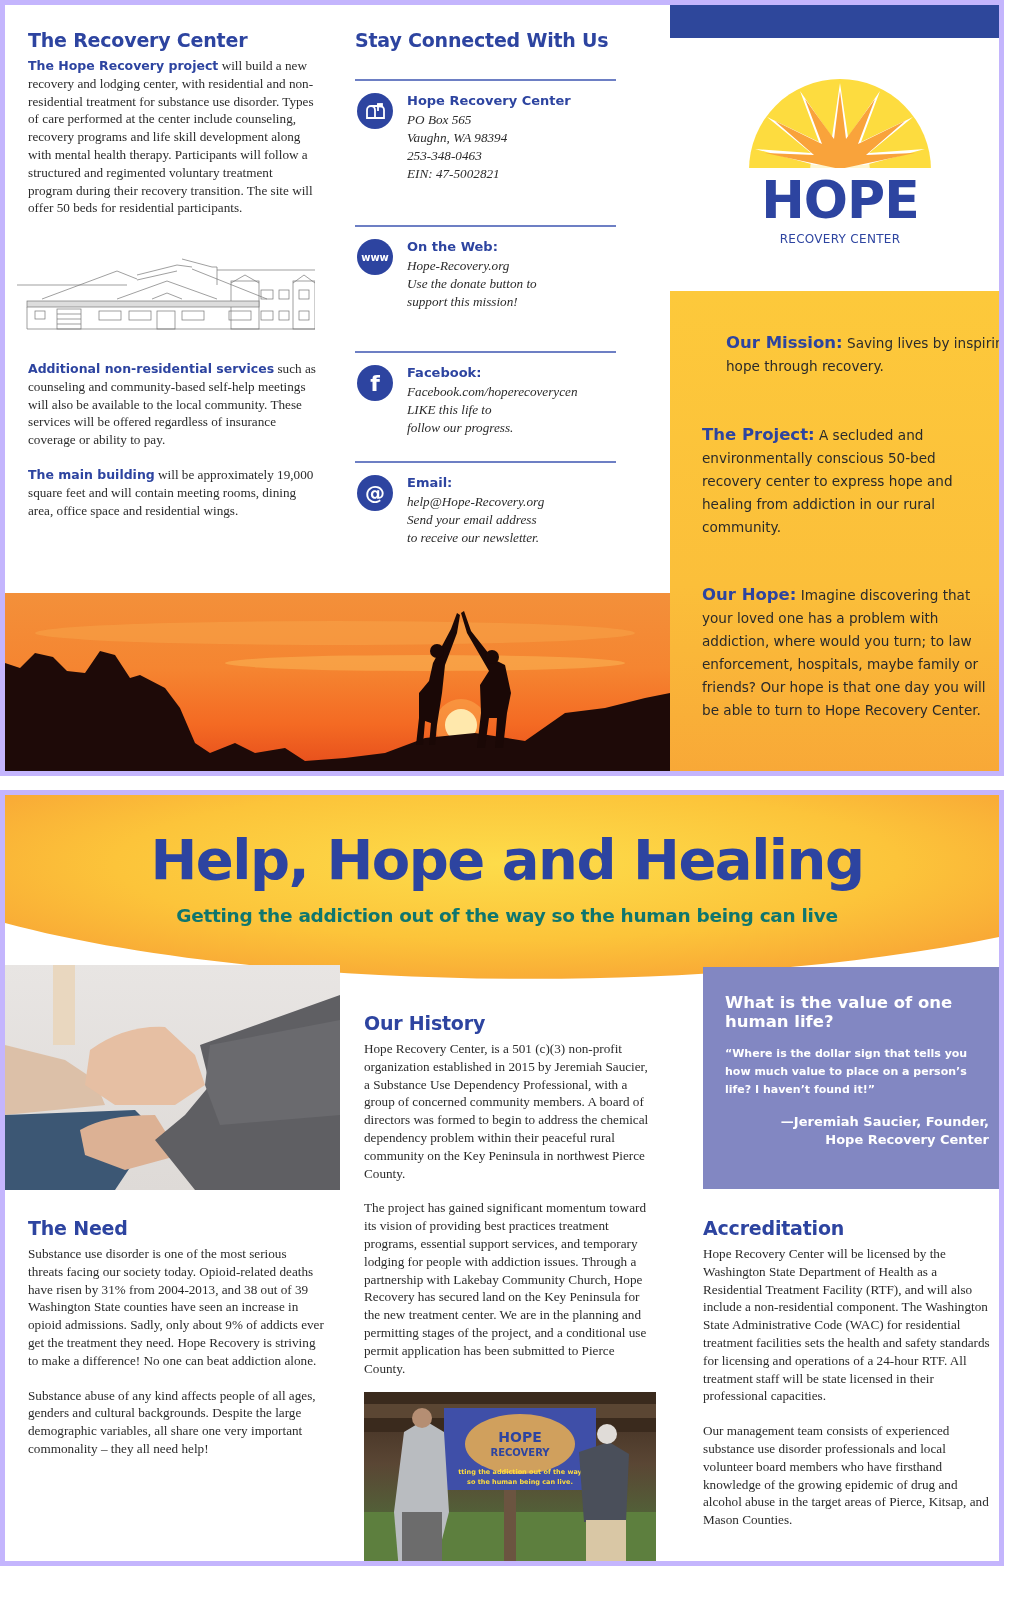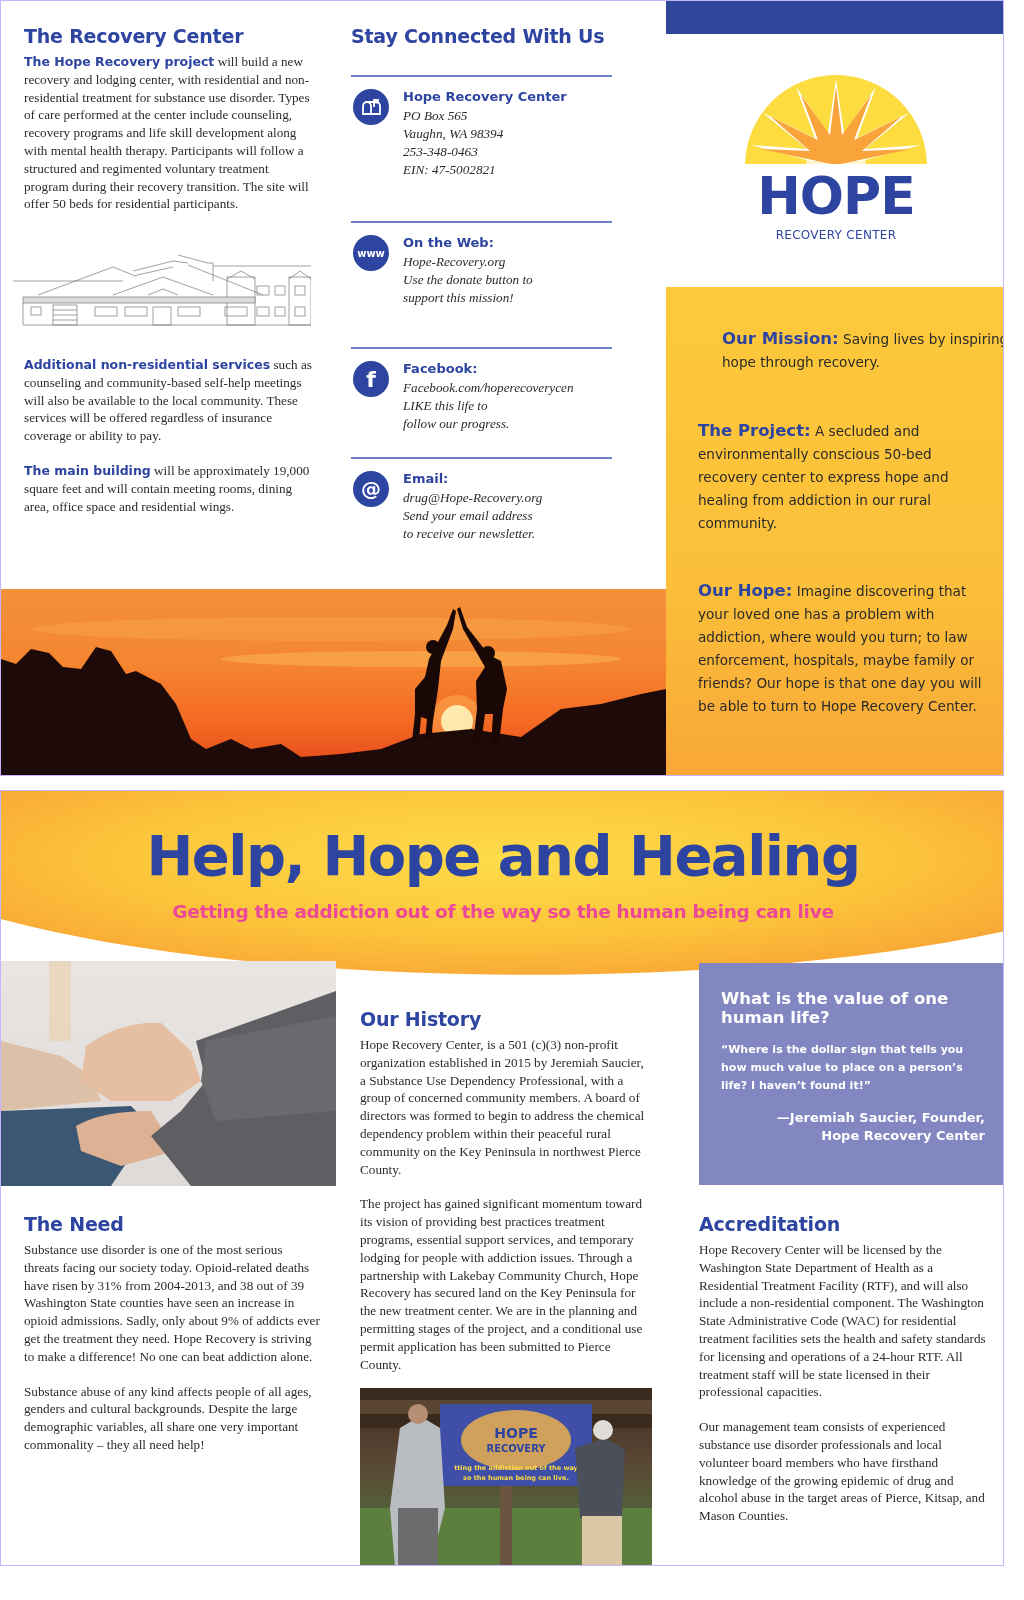--- a/index.html
+++ b/index.html
@@ -1,19 +1,19 @@
 <!DOCTYPE html>
 <html><head>
 <meta charset="utf-8">
 <style>
   * { box-sizing: border-box; margin: 0; padding: 0; }
   html, body { width: 1024px; height: 1600px; background: #ffffff; overflow: hidden; }
   body { position: relative; font-family: "DejaVu Serif", serif; color: #2a2a2a; }
 
-  .panel { position: absolute; border: 1px solid #c4b5fd; background: #fff; overflow: hidden; }
+  .panel { position: absolute; border: 5px solid #c4b5fd; background: #fff; overflow: hidden; }
   #page1 { left: 0; top: 0; width: 1004px; height: 776px; }
   #page2 { left: 0; top: 790px; width: 1004px; height: 776px; }
 
   .h-sans { font-family: "DejaVu Sans", sans-serif; font-weight: bold; color: #2d44a0; }
   .serif { font-family: "Liberation Serif", serif; font-size: 13.2px; line-height: 17.8px; color: #2b2b2b; }
   .lead { font-family: "DejaVu Sans", sans-serif; font-weight: bold; color: #2d44a0; font-size: 12.5px; }
 
   
   .col1 { position: absolute; left: 23px; top: 24px; width: 290px; }
   .col1 h2 { font-size: 19px; margin-bottom: 6px; letter-spacing: -0.2px; }
@@ -45,21 +45,21 @@
   .ybox .lbl { color: #2d44a0; font-weight: bold; font-size: 16.5px; }
 
   .sunset { position: absolute; left: 0; top: 588px; width: 665px; height: 188px; overflow: hidden;
             background: linear-gradient(180deg, #f3903a 0%, #f58531 40%, #f46a23 70%, #e2451a 100%); }
 
   
   .banner { position: absolute; left: 0; top: 0; width: 1004px; height: 195px; overflow: hidden; }
   .banner h1 { position: absolute; left: 0; top: 32px; width: 1004px; text-align: center;
                font-family: "DejaVu Sans", sans-serif; font-weight: bold; font-size: 56px; color: #2d44a0; letter-spacing: -1.5px; }
   .banner .tag { position: absolute; left: 0; top: 110px; width: 1004px; text-align: center;
-                 font-family: "DejaVu Sans", sans-serif; font-weight: bold; font-size: 18.5px; color: #ec4899; letter-spacing: -0.3px; }
+                 font-family: "DejaVu Sans", sans-serif; font-weight: bold; font-size: 18.5px; color: #0f766e; letter-spacing: -0.3px; }
 
   .hands { position: absolute; left: 0; top: 170px; width: 335px; height: 225px; overflow: hidden;
            background: linear-gradient(180deg, #e8e5e3 0%, #dedad7 100%); }
 
   .sec { position: absolute; }
   .sec h3 { font-family: "DejaVu Sans", sans-serif; font-weight: bold; color: #2d44a0; font-size: 19px; margin-bottom: 6px; letter-spacing: -0.2px; }
 
   .quote { position: absolute; left: 698px; top: 172px; width: 306px; height: 222px; background: #8287c2; color: #fff;
            font-family: "DejaVu Sans", sans-serif; padding: 26px 20px 0 22px; }
   .quote .q-title { font-weight: bold; font-size: 16.5px; line-height: 19px; margin-bottom: 14px; }
@@ -158,21 +158,21 @@
       <div class="line">Facebook.com/hoperecoverycen</div>
       <div class="line it">LIKE this life to</div>
       <div class="line it">follow our progress.</div>
     </div>
   </div>
 
   <div class="contact" style="top:456px;">
     <div class="ic" style="font-size:20px;">@</div>
     <div class="body">
       <div class="title">Email:</div>
-      <div class="line">drug@Hope-Recovery.org</div>
+      <div class="line">help@Hope-Recovery.org</div>
       <div class="line it">Send your email address</div>
       <div class="line it">to receive our newsletter.</div>
     </div>
   </div>
 
   <div class="topbar"></div>
 
   <div class="logo">
     <svg width="190" height="95" viewBox="0 0 190 95">
       <path d="M4 93 A91 91 0 0 1 186 93 Z" fill="#fddc3f"></path>

